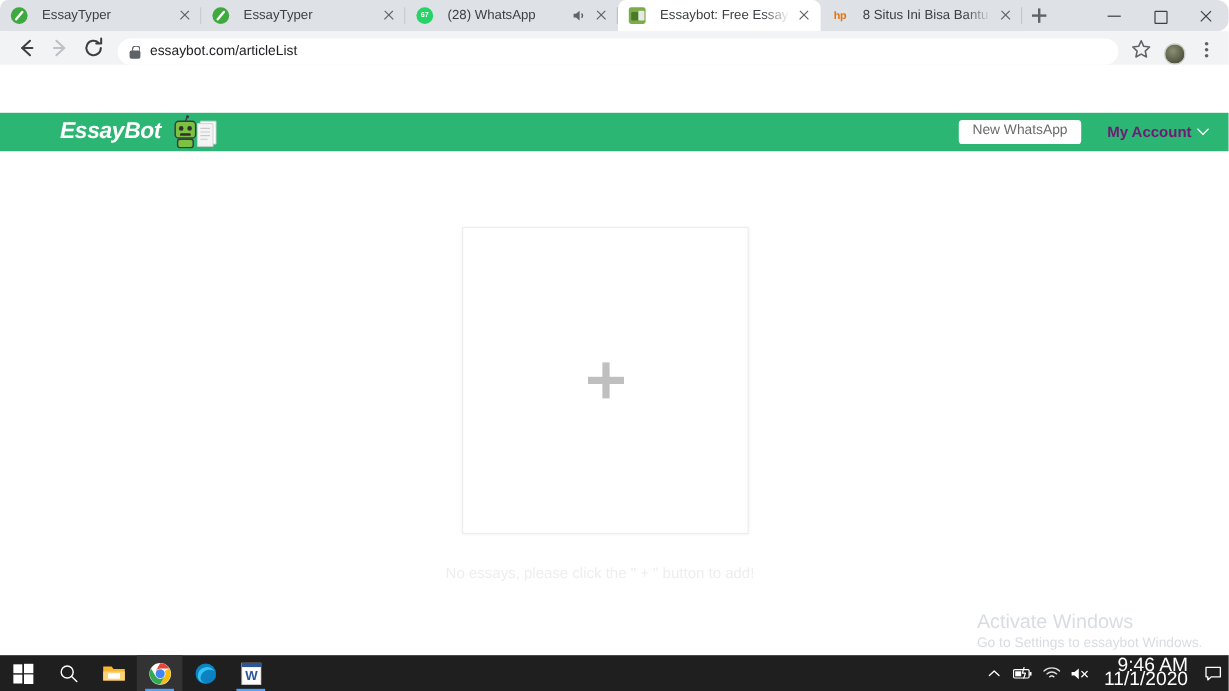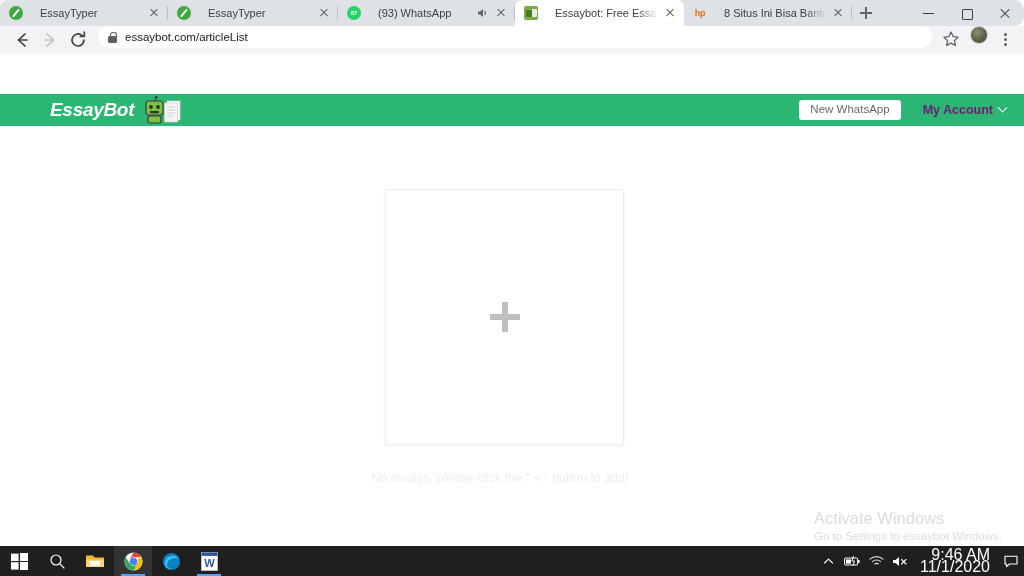--- a/index.html
+++ b/index.html
@@ -29,21 +29,21 @@
   }
   .tab.inactive::after {
     content: ""; position: absolute; right: 0; top: 6px;
     width: 1px; height: 14px; background: #bcc0c4;
   }
   .tab.active {
     background: #ffffff;
   }
   .tab-fav {
     width: 14px; height: 14px; flex: 0 0 14px;
-    margin-right: 17px;
+    margin-right: 12px;
     position: relative;
   }
   .fav-essaytyper {
     border-radius: 50%;
     background: #3ea93e;
   }
   .fav-essaytyper::before {
     content: ""; position: absolute;
     left: 6px; top: 2px; width: 2px; height: 10px;
     background: #ffffff; transform: rotate(40deg);
@@ -121,21 +121,21 @@
     width: 12px; height: 1.2px; background: #3c4043;
   }
   .wc-close::before { transform: rotate(45deg); }
   .wc-close::after  { transform: rotate(-45deg); }
 
   
   .toolbar {
     position: absolute; top: 26px; left: 0;
     width: 1024px; height: 28px;
     background: #f1f3f4;
-    display: flex; align-items: flex-start;
+    display: flex; align-items: flex-end;
     padding: 0 8px;
   }
   .navbtn {
     width: 28px; height: 28px; position: relative; flex: 0 0 28px;
   }
   .omnibox {
     flex: 1 1 auto; height: 22px;
     background: #ffffff; border-radius: 11px;
     display: flex; align-items: center;
     padding: 0 10px; margin: 0 6px;
@@ -289,21 +289,21 @@
     </div>
 
     <div class="tab inactive" style="width:170px">
       <span class="tab-fav fav-essaytyper"></span>
       <span class="tab-title">EssayTyper</span>
       <span class="tab-close"></span>
     </div>
 
     <div class="tab inactive" style="width:177px">
       <span class="tab-fav fav-whatsapp">67</span>
-      <span class="tab-title">(93) WhatsApp</span>
+      <span class="tab-title">(28) WhatsApp</span>
       <span class="tab-audio">
         <svg width="14" height="14" viewBox="0 0 14 14">
           <path d="M3 5.5 H5 L8 3 V11 L5 8.5 H3 Z" fill="#5f6368"></path>
           <path d="M9.6 5.2 a2.6 2.6 0 0 1 0 3.6" stroke="#5f6368" stroke-width="1.1" fill="none"></path>
         </svg>
       </span>
       <span class="tab-close"></span>
     </div>
 
     <div class="tab active" style="width:169px">

